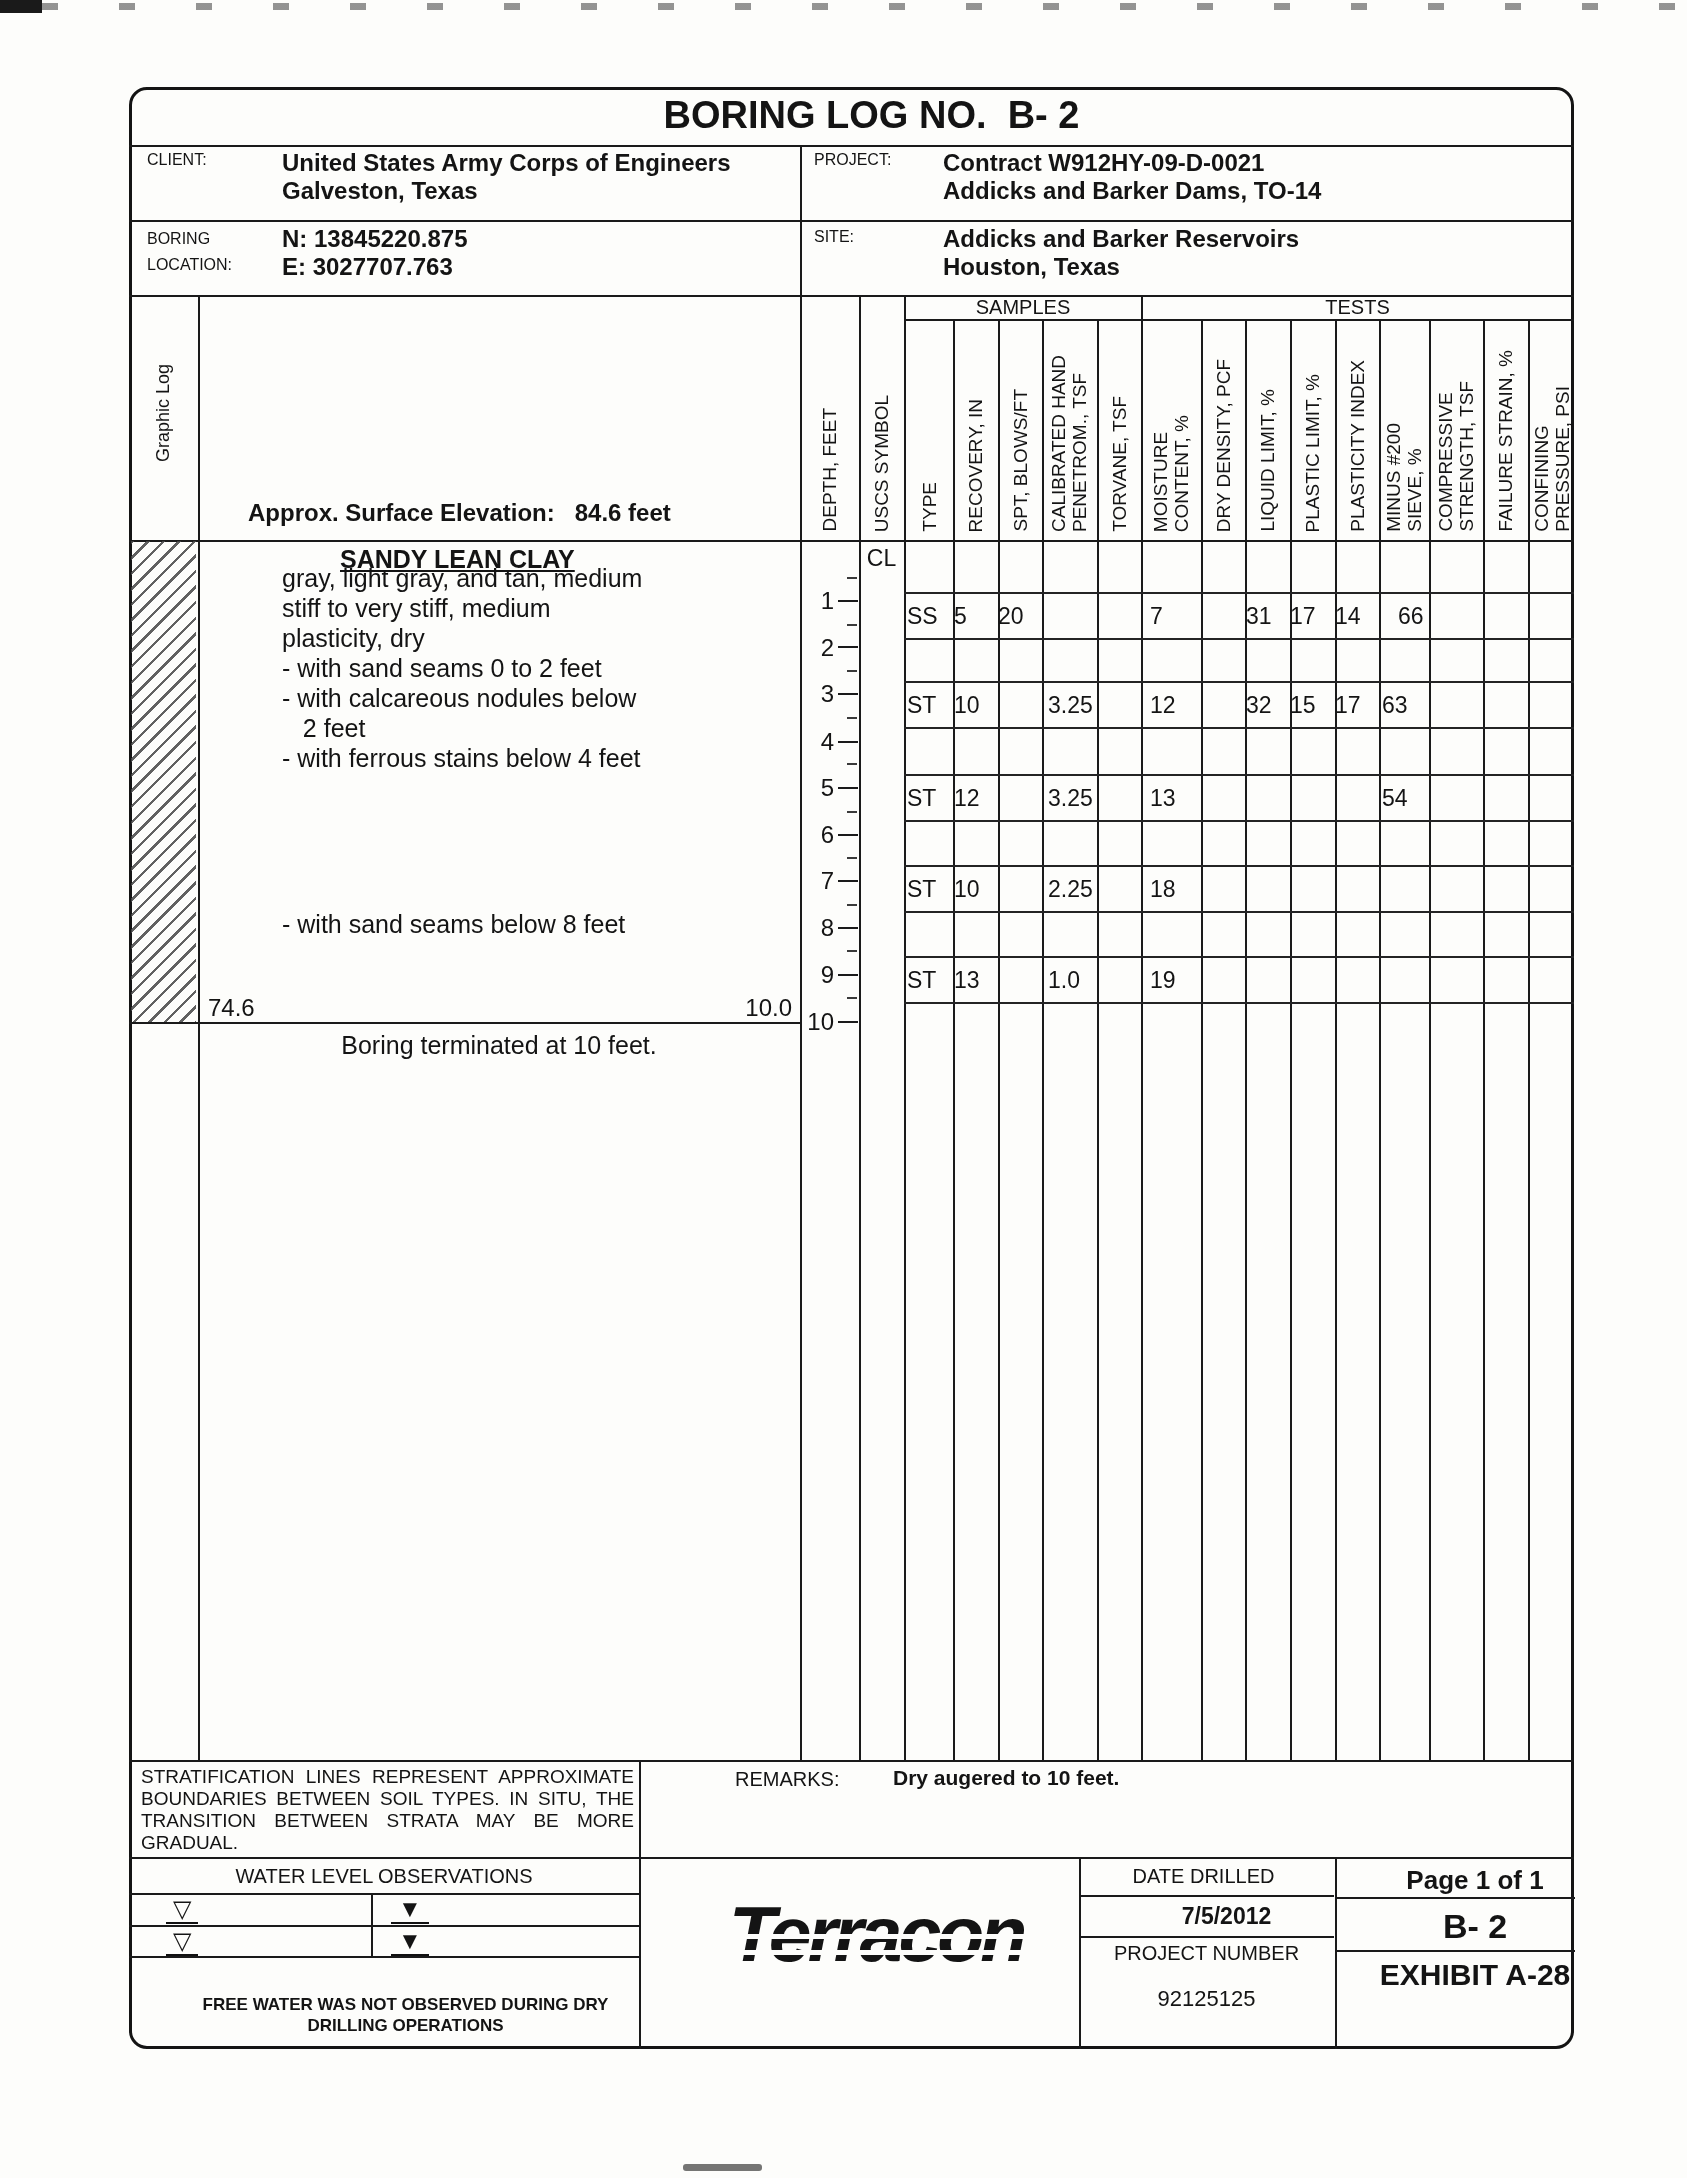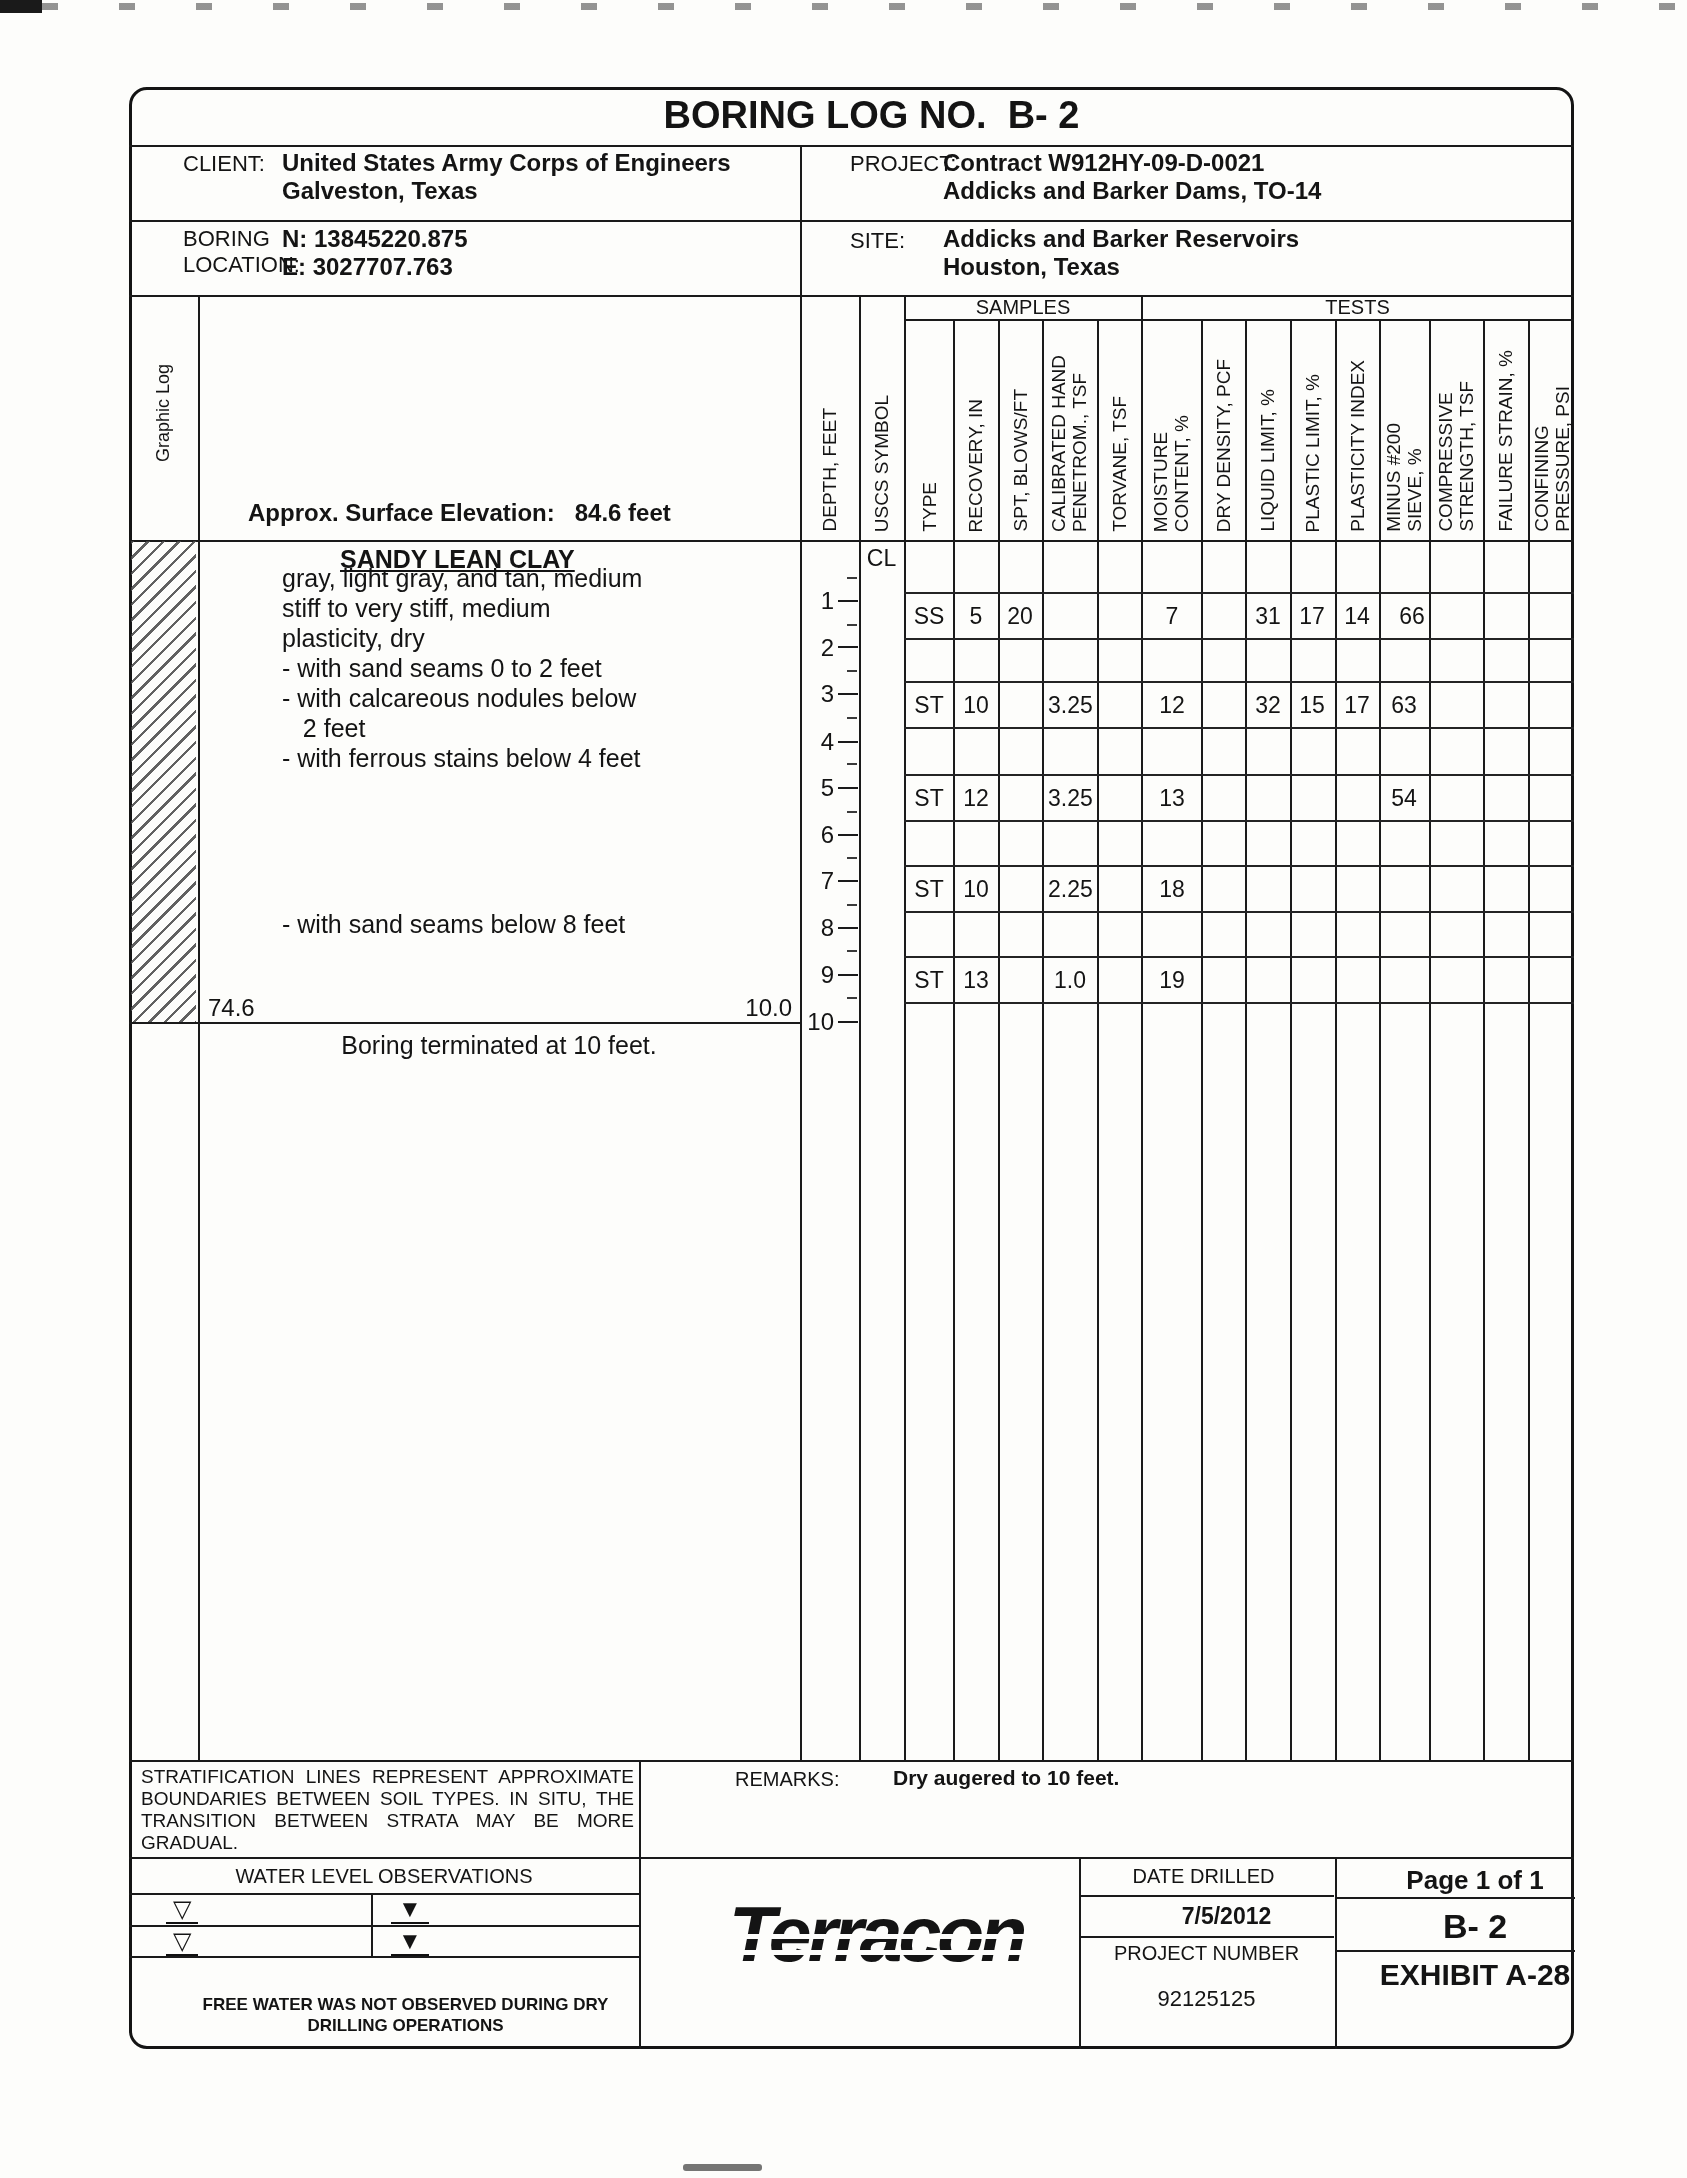--- a/index.html
+++ b/index.html
@@ -29,31 +29,31 @@
   .vlabel {
     writing-mode: vertical-rl; transform: rotate(180deg);
     white-space: pre-line; font-size: 19px; line-height: 21px;
   }
   .srow {
     position: absolute; left: 904px; width: 670px; height: 48px;
     border-top: 2px solid #242424; border-bottom: 2px solid #242424;
   }
   .sv {
     position: absolute; top: 0; height: 44px; line-height: 44px;
-    text-align: center; font-size: 23px;
+    font-size: 23px;
   }
   .dnum { position: absolute; left: 798px; width: 36px; text-align: right;
           font-size: 24px; line-height: 24px; }
   .tickM { position: absolute; left: 838px; width: 20px; height: 2px; background:#1a1a1a; }
   .tickm { position: absolute; left: 847px; width: 10px; height: 2px; background:#3a3a3a; }
   .hatch {
     position: absolute; left: 131px; top: 541px; width: 65px; height: 481px;
     background: repeating-linear-gradient(135deg, rgba(70,70,70,.85) 0 2.5px, transparent 2.5px 11px);
   }
-  .lbl { font-size: 22px; margin-left: 36px; }
+  .lbl { font-size: 16px; }
   .val { font-size: 24px; font-weight: bold; line-height: 28px; }
   .desc { font-size: 25px; line-height: 30px; }
   .wl-sym { position:absolute; font-size:24px; line-height:26px; border-bottom:2px solid #111; padding:0 7px; }
   .artifact { position: absolute; background:#1a1a1a; }
 </style>
 </head>
 <body>
 
 <div id="page">
 

